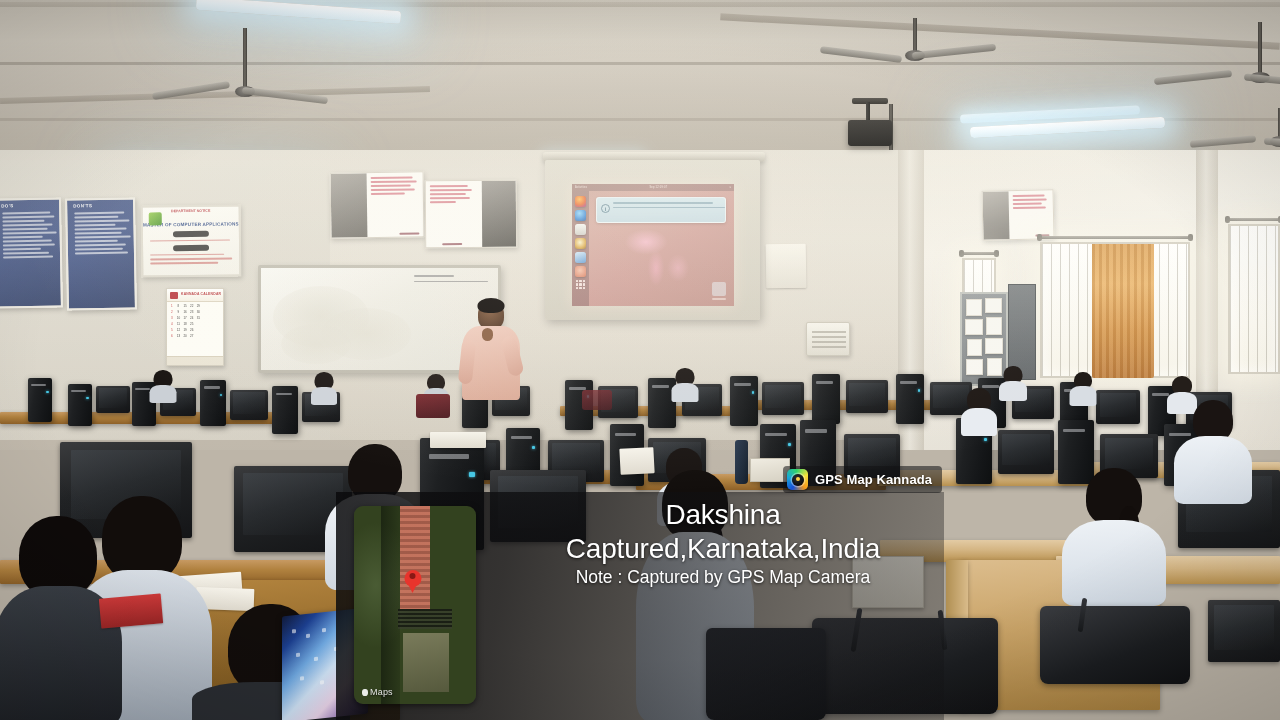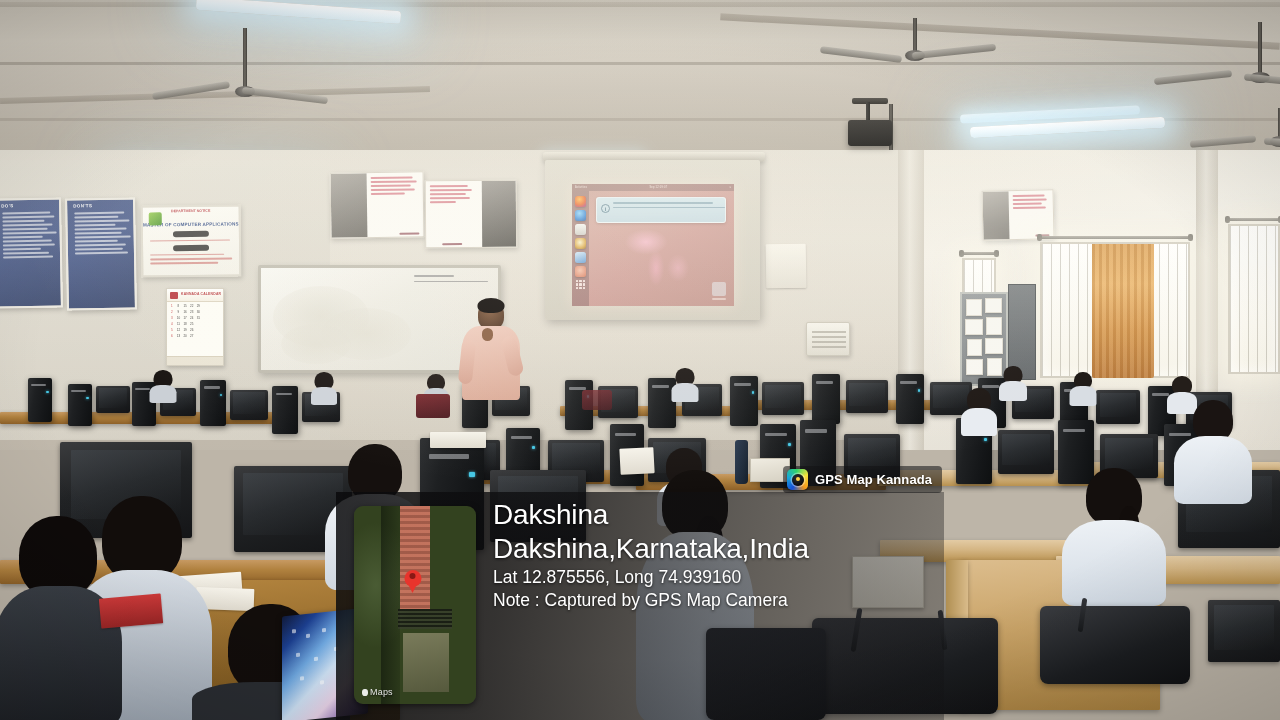--- a/index.html
+++ b/index.html
@@ -472,21 +472,21 @@
     color:rgba(255,255,255,.88); font-size:9px; letter-spacing:.2px;
     text-shadow:0 1px 2px rgba(0,0,0,.8);
     display:flex; align-items:center; gap:2px;
   }
   .gps-map .mapsattr .apple{
     display:inline-block; width:6px; height:7px; border-radius:45% 45% 48% 48%;
     background:rgba(255,255,255,.9);
   }
 
   .gps-text{
-    position:absolute; left:157px; top:6px; right:6px;
+    position:absolute; left:172px; top:6px; right:6px;text-align:center;
   }
   .gps-title{
     color:#fff; font-size:28px; line-height:34px; font-weight:400;
     letter-spacing:-.2px;
     text-shadow:0 1px 3px rgba(0,0,0,.75);
   }
   .gps-line{
     color:#fff; font-size:17.5px; line-height:22.5px; font-weight:400;
     text-shadow:0 1px 3px rgba(0,0,0,.78);
     white-space:nowrap;
@@ -1027,19 +1027,18 @@
         <div class="pdot"></div>
       </div>
       <div class="mapsattr">
         <span class="apple"></span>
         <span>Maps</span>
       </div>
     </div>
 
     <div class="gps-text">
       <div class="gps-title">Dakshina</div>
-      <div class="gps-title">Dakshina,Karnataka,India</div>
-      <div class="gps-line">Lat 12.875556, Long 74.939160</div>
+      <div class="gps-title">Captured,Karnataka,India</div>
       <div class="gps-line">Note : Captured by GPS Map Camera</div>
     </div>
   </div>
 
 </div>
 
 </body></html>

